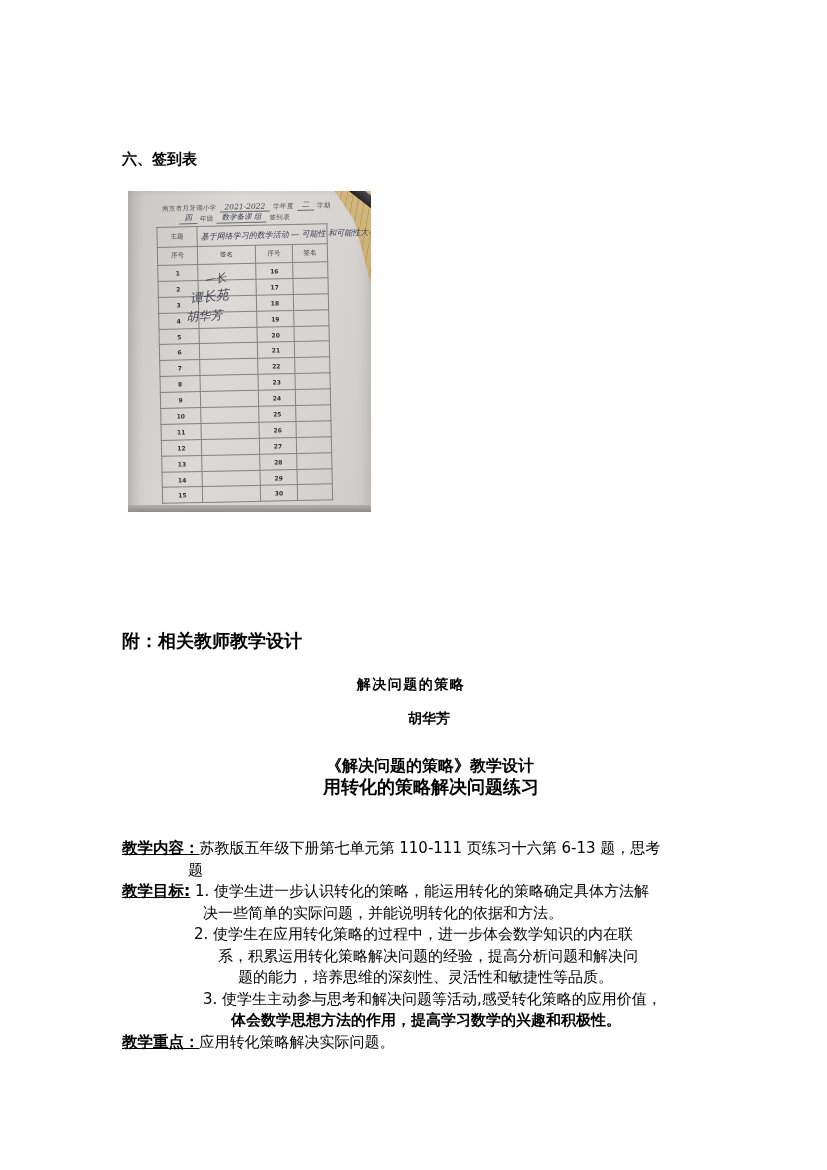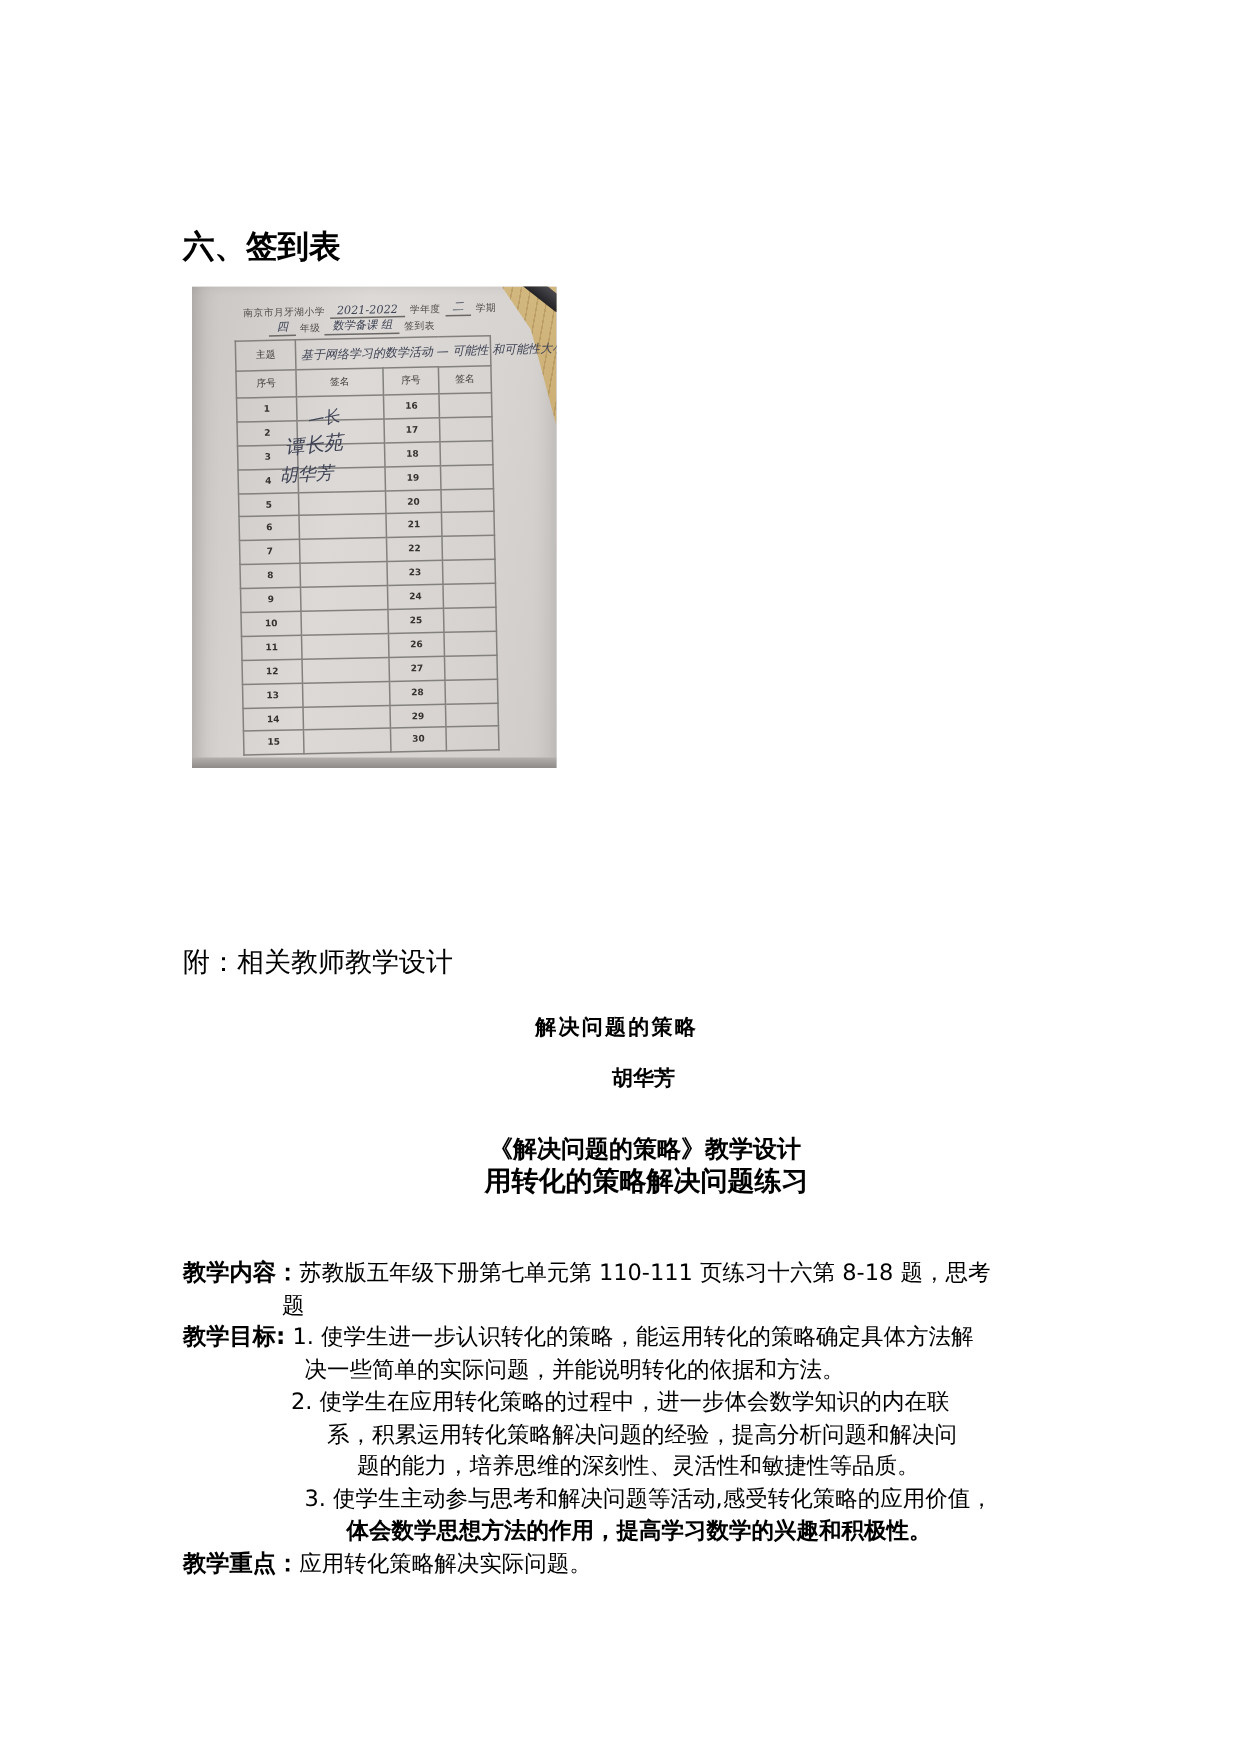--- a/index.html
+++ b/index.html
@@ -3,29 +3,29 @@
 <meta charset="utf-8">
 <style>
   html,body{margin:0;padding:0;}
   body{
     width:827px;height:1170px;background:#ffffff;position:relative;
     font-family:"DejaVu Sans",sans-serif;color:#000;overflow:hidden;
   }
   .abs{position:absolute;}
 
   
-  .sec-title{left:122px;top:150px;font-size:21px;font-weight:bold;}
-  .attach-title{left:122px;top:629px;font-size:18px;font-weight:normal;}
+  .sec-title{left:122px;top:150px;font-size:15px;font-weight:bold;}
+  .attach-title{left:122px;top:629px;font-size:18px;font-weight:bold;}
   .center-band{left:122px;width:588px;text-align:center;}
   .h-doc{top:676px;font-size:14px;font-weight:bold;letter-spacing:1.5px;transform:translateX(-5px);}
   .h-author{top:710px;font-size:14px;font-weight:bold;transform:translateX(13px);}
   .h-design{top:739px;font-size:16px;font-weight:bold;transform:translateX(14px);margin-top:17px;}
   .h-lesson{top:775px;font-size:18px;font-weight:bold;transform:translateX(15px);}
   .bodyline{font-size:15px;line-height:19px;white-space:nowrap;}
-  .lbl{font-weight:bold;font-size:15.5px;}
+  .lbl{font-weight:bold;font-size:15.5px;text-decoration:underline;}
 
   
   .photo{
     left:128px;top:191px;width:243px;height:321px;overflow:hidden;
     background:linear-gradient(100deg,#c9c6c3 0%,#dcd9d6 40%,#d6d3d0 75%,#cecbc8 100%);
     box-shadow:inset 10px 0 14px -8px rgba(0,0,0,.22), inset -10px 0 14px -8px rgba(0,0,0,.14);
   }
   .desk-wedge{
     position:absolute;top:0;right:0;width:100%;height:100%;
     background:
@@ -204,21 +204,21 @@
   <div class="bottom-strip"></div>
 </div>
 
 <div class="abs attach-title">附：相关教师教学设计</div>
 
 <div class="abs center-band h-doc">解决问题的策略</div>
 <div class="abs center-band h-author">胡华芳</div>
 <div class="abs center-band h-design">《解决问题的策略》教学设计</div>
 <div class="abs center-band h-lesson">用转化的策略解决问题练习</div>
 
-<div class="abs bodyline" style="left:122px;top:839px;"><span class="lbl">教学内容：</span><span>苏教版五年级下册第七单元第 110-111 页练习十六第 8-18 题，思考</span></div>
+<div class="abs bodyline" style="left:122px;top:839px;"><span class="lbl">教学内容：</span><span>苏教版五年级下册第七单元第 110-111 页练习十六第 6-13 题，思考</span></div>
 <div class="abs bodyline" style="left:188px;top:861px;">题</div>
 <div class="abs bodyline" style="left:122px;top:882px;"><span class="lbl">教学目标:</span> <span>1. 使学生进一步认识转化的策略，能运用转化的策略确定具体方法解</span></div>
 <div class="abs bodyline" style="left:203px;top:904px;">决一些简单的实际问题，并能说明转化的依据和方法。</div>
 <div class="abs bodyline" style="left:194px;top:925px;">2.  使学生在应用转化策略的过程中，进一步体会数学知识的内在联</div>
 <div class="abs bodyline" style="left:218px;top:947px;text-align:right;">系，积累运用转化策略解决问题的经验，提高分析问题和解决问</div>
 <div class="abs bodyline" style="left:218px;top:968px;margin-left:20px;">题的能力，培养思维的深刻性、灵活性和敏捷性等品质。</div>
 <div class="abs bodyline" style="left:203px;top:990px;">3. 使学生主动参与思考和解决问题等活动,感受转化策略的应用价值，</div>
 <div class="abs bodyline" style="left:231px;top:1011px;font-weight:bold;">体会数学思想方法的作用，提高学习数学的兴趣和积极性。</div>
 <div class="abs bodyline" style="left:122px;top:1033px;"><span class="lbl">教学重点：</span><span>应用转化策略解决实际问题。</span></div>
 

